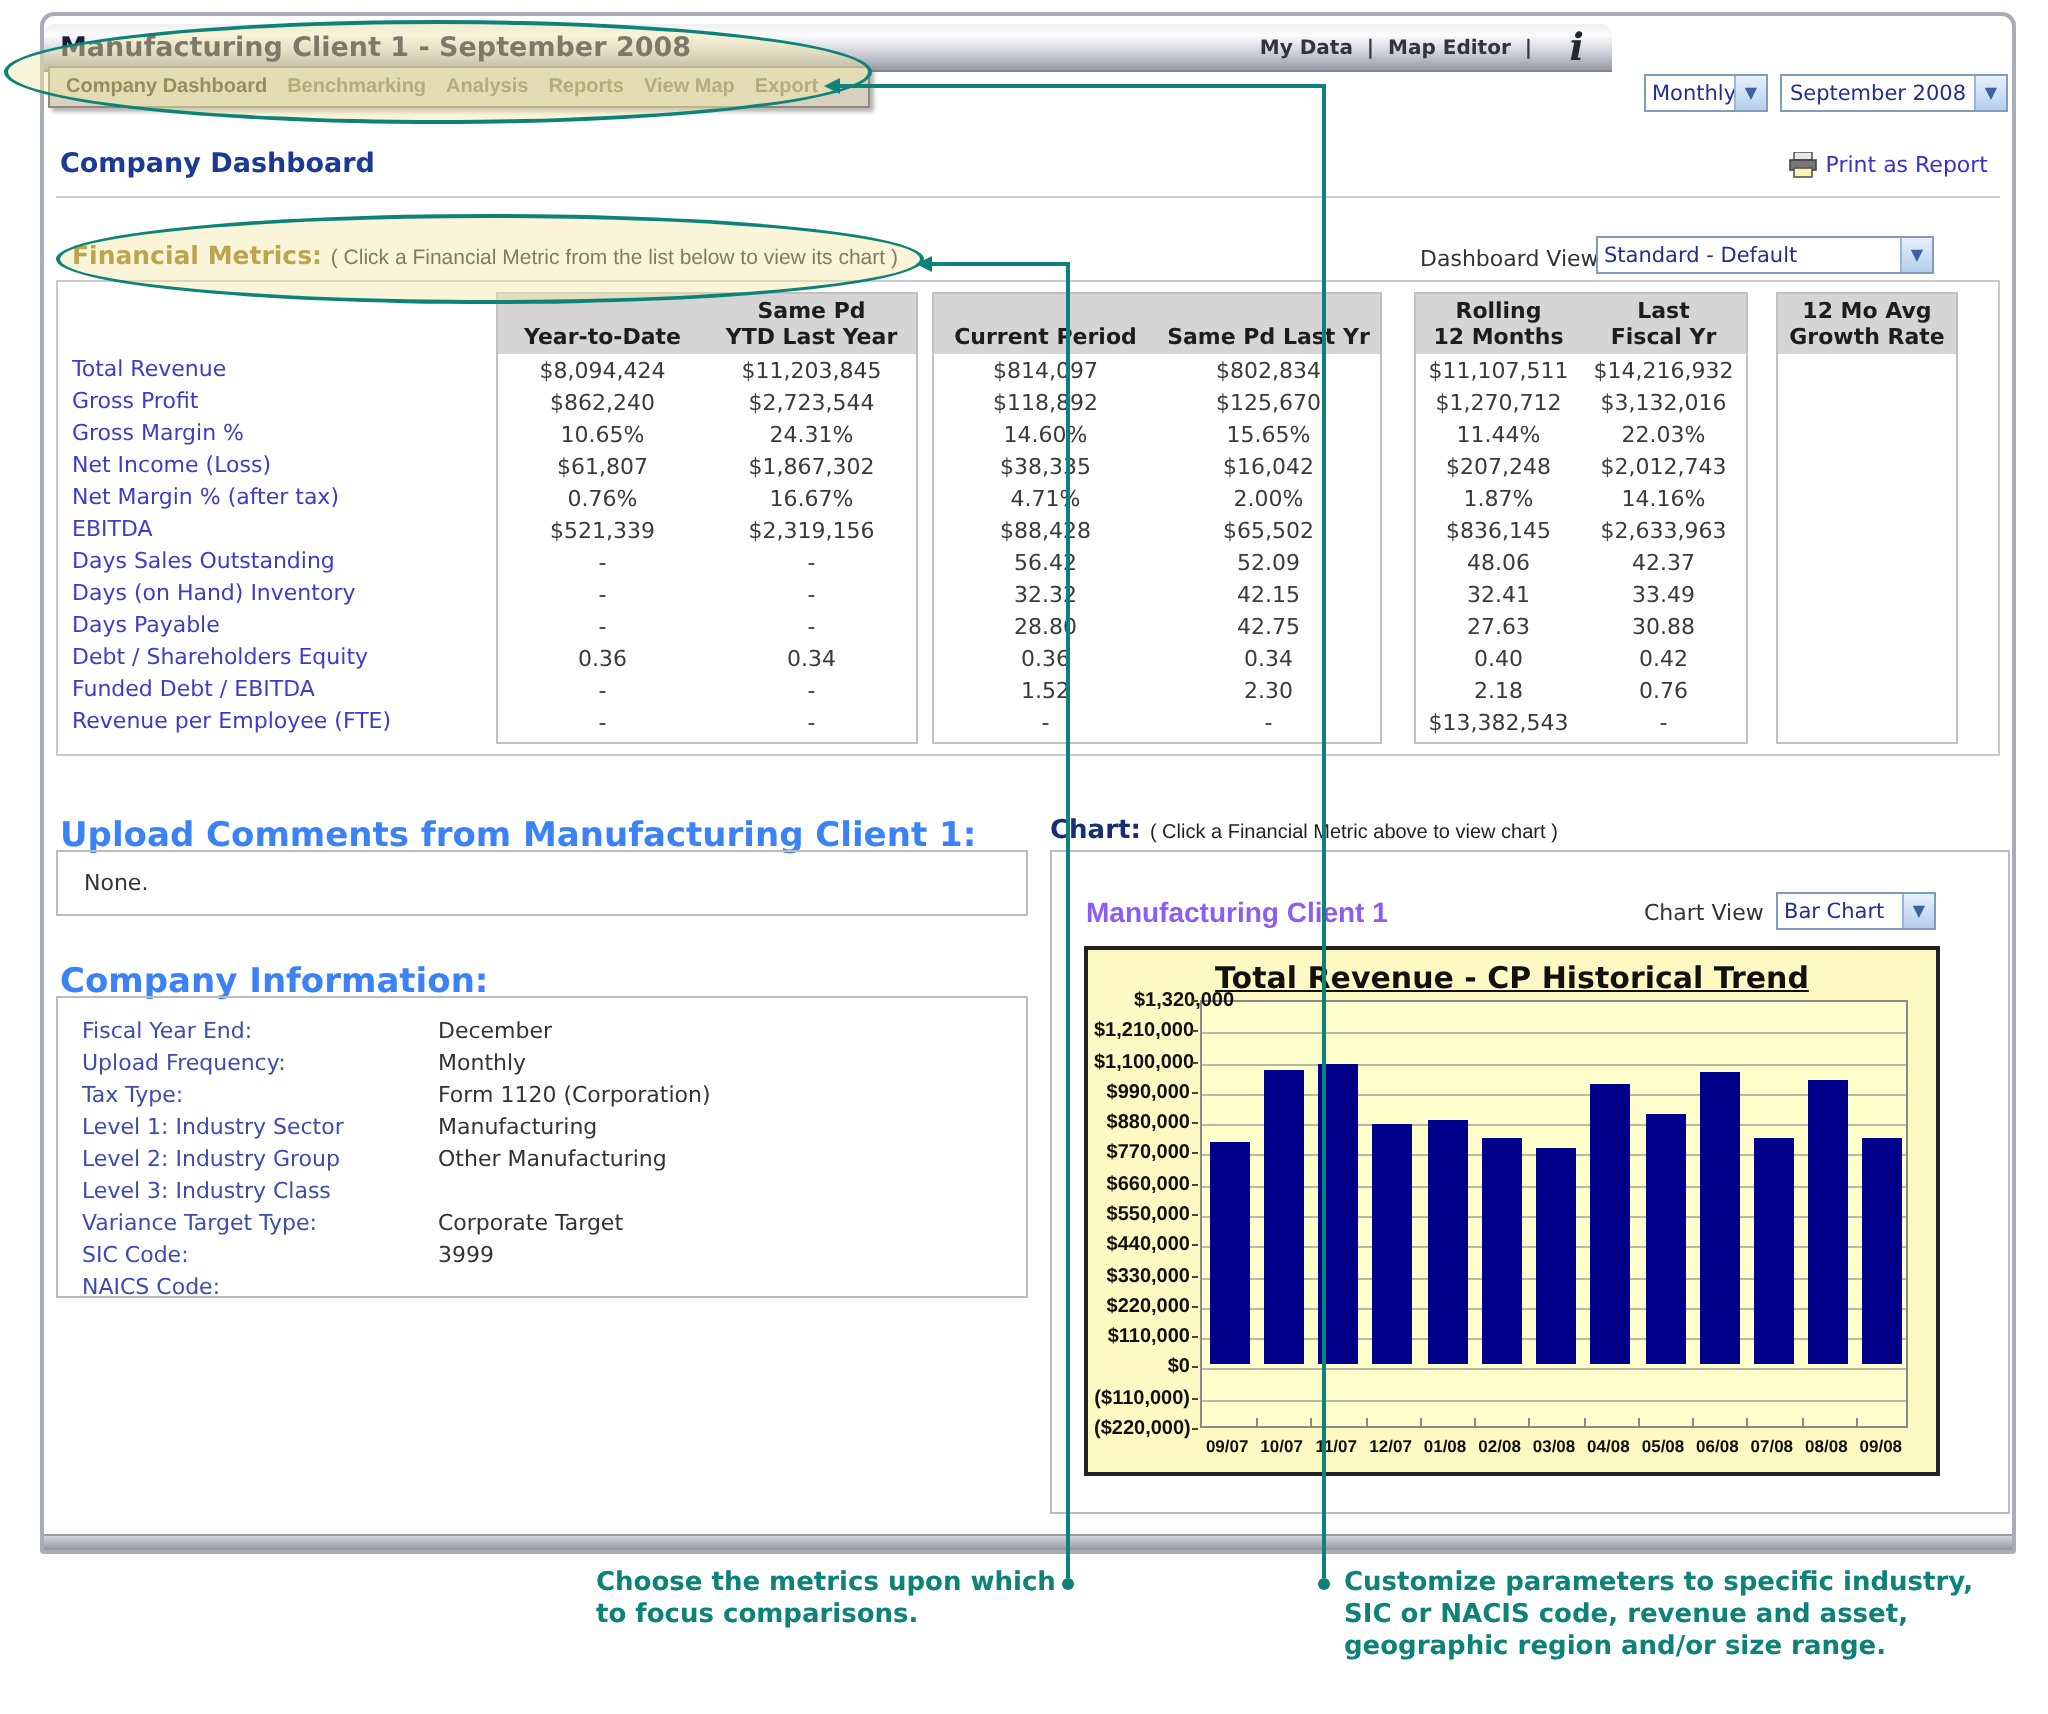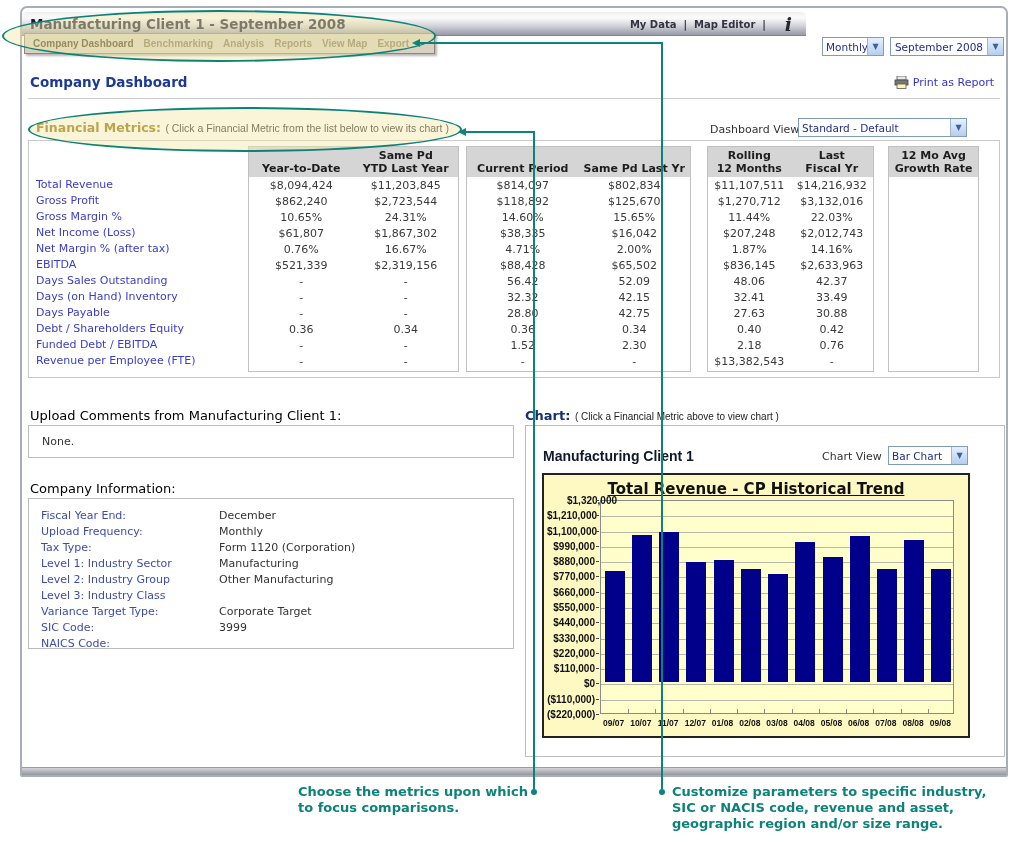--- a/index.html
+++ b/index.html
@@ -36,32 +36,32 @@
   .ghead { height:30px; background:#d5d5d5; display:flex; }
   .gcol { flex:1; display:flex; flex-direction:column; justify-content:flex-end; align-items:center; padding-bottom:2px; font-size:11px; font-weight:bold; color:#1d1d1d; line-height:13px; text-align:center; }
   .gbody { padding-top:2px; }
   .grow { display:flex; height:16px; }
   .gcell { flex:1; text-align:center; font-size:11px; color:#3a3a3a; }
   #group0 { left:219px; width:211px; }
   #group1 { left:437px; width:225px; }
   #group2 { left:678px; width:167px; }
   #group3 { left:859px; width:91px; }
   
-  .sec-head { position:absolute; font-size:13px; font-weight:normal; color:#000000; }
+  .sec-head { position:absolute; font-size:17px; font-weight:bold; color:#3b82f6; }
   .comments-box { position:absolute; left:6px; top:417px; width:486px; height:33px; border:1px solid #bcbcbc; }
   .comments-text { position:absolute; left:13px; top:9px; font-size:11px; color:#333; }
   .info-box { position:absolute; left:6px; top:490px; width:486px; height:151px; border:1px solid #bcbcbc; }
   .inforow { position:absolute; left:12px; font-size:11px; height:16px; white-space:nowrap; }
   .inforow .lbl { color:#3c4cae; display:inline-block; width:178px; }
   .inforow .val { color:#333; }
   
   .chart-head { position:absolute; left:503px; top:400px; font-size:13px; font-weight:bold; color:#152f72; }
   .chart-hint { font-family:"Liberation Sans",sans-serif; font-size:10px; font-weight:normal; color:#222; }
   .chart-container { position:absolute; left:503px; top:417px; width:480px; height:332px; border:1px solid #bcbcbc; background:#fff; }
-  .chart-company { position:absolute; left:17px; top:22px; font-family:"Liberation Sans",sans-serif; font-size:14px; font-weight:bold; color:#0f172a; }
+  .chart-company { position:absolute; left:17px; top:22px; font-family:"Liberation Sans",sans-serif; font-size:14px; font-weight:bold; color:#8b5cf6; }
   .cv-label { position:absolute; left:296px; top:24px; font-size:11px; color:#333; }
   .sel-chartview { left:362px; top:20px; width:80px; }
   .chartbox { position:absolute; left:16px; top:47px; width:428px; height:265px; border:2px solid #222; background:#fef9c3; }
   .chart-title { position:absolute; left:0; top:5px; width:100%; text-align:center; font-size:15px; font-weight:bold; color:#111; text-decoration:underline; }
   .plot { position:absolute; left:56px; top:25px; width:354px; height:214px; background:#FFFFCC; border:1px solid #8a8a8a; }
   .gridline { position:absolute; left:0; width:100%; height:1px; background:#b8b8a6; }
   .bar { position:absolute; background:#00008B; }
   .ylabel { position:absolute; width:48px; text-align:right; font-family:"Liberation Sans",sans-serif; font-size:10px; font-weight:bold; color:#111; }
   .ytick { position:absolute; width:3px; height:1px; background:#444; left:52px; }
   .xtick { position:absolute; width:1px; height:5px; background:#888; }

